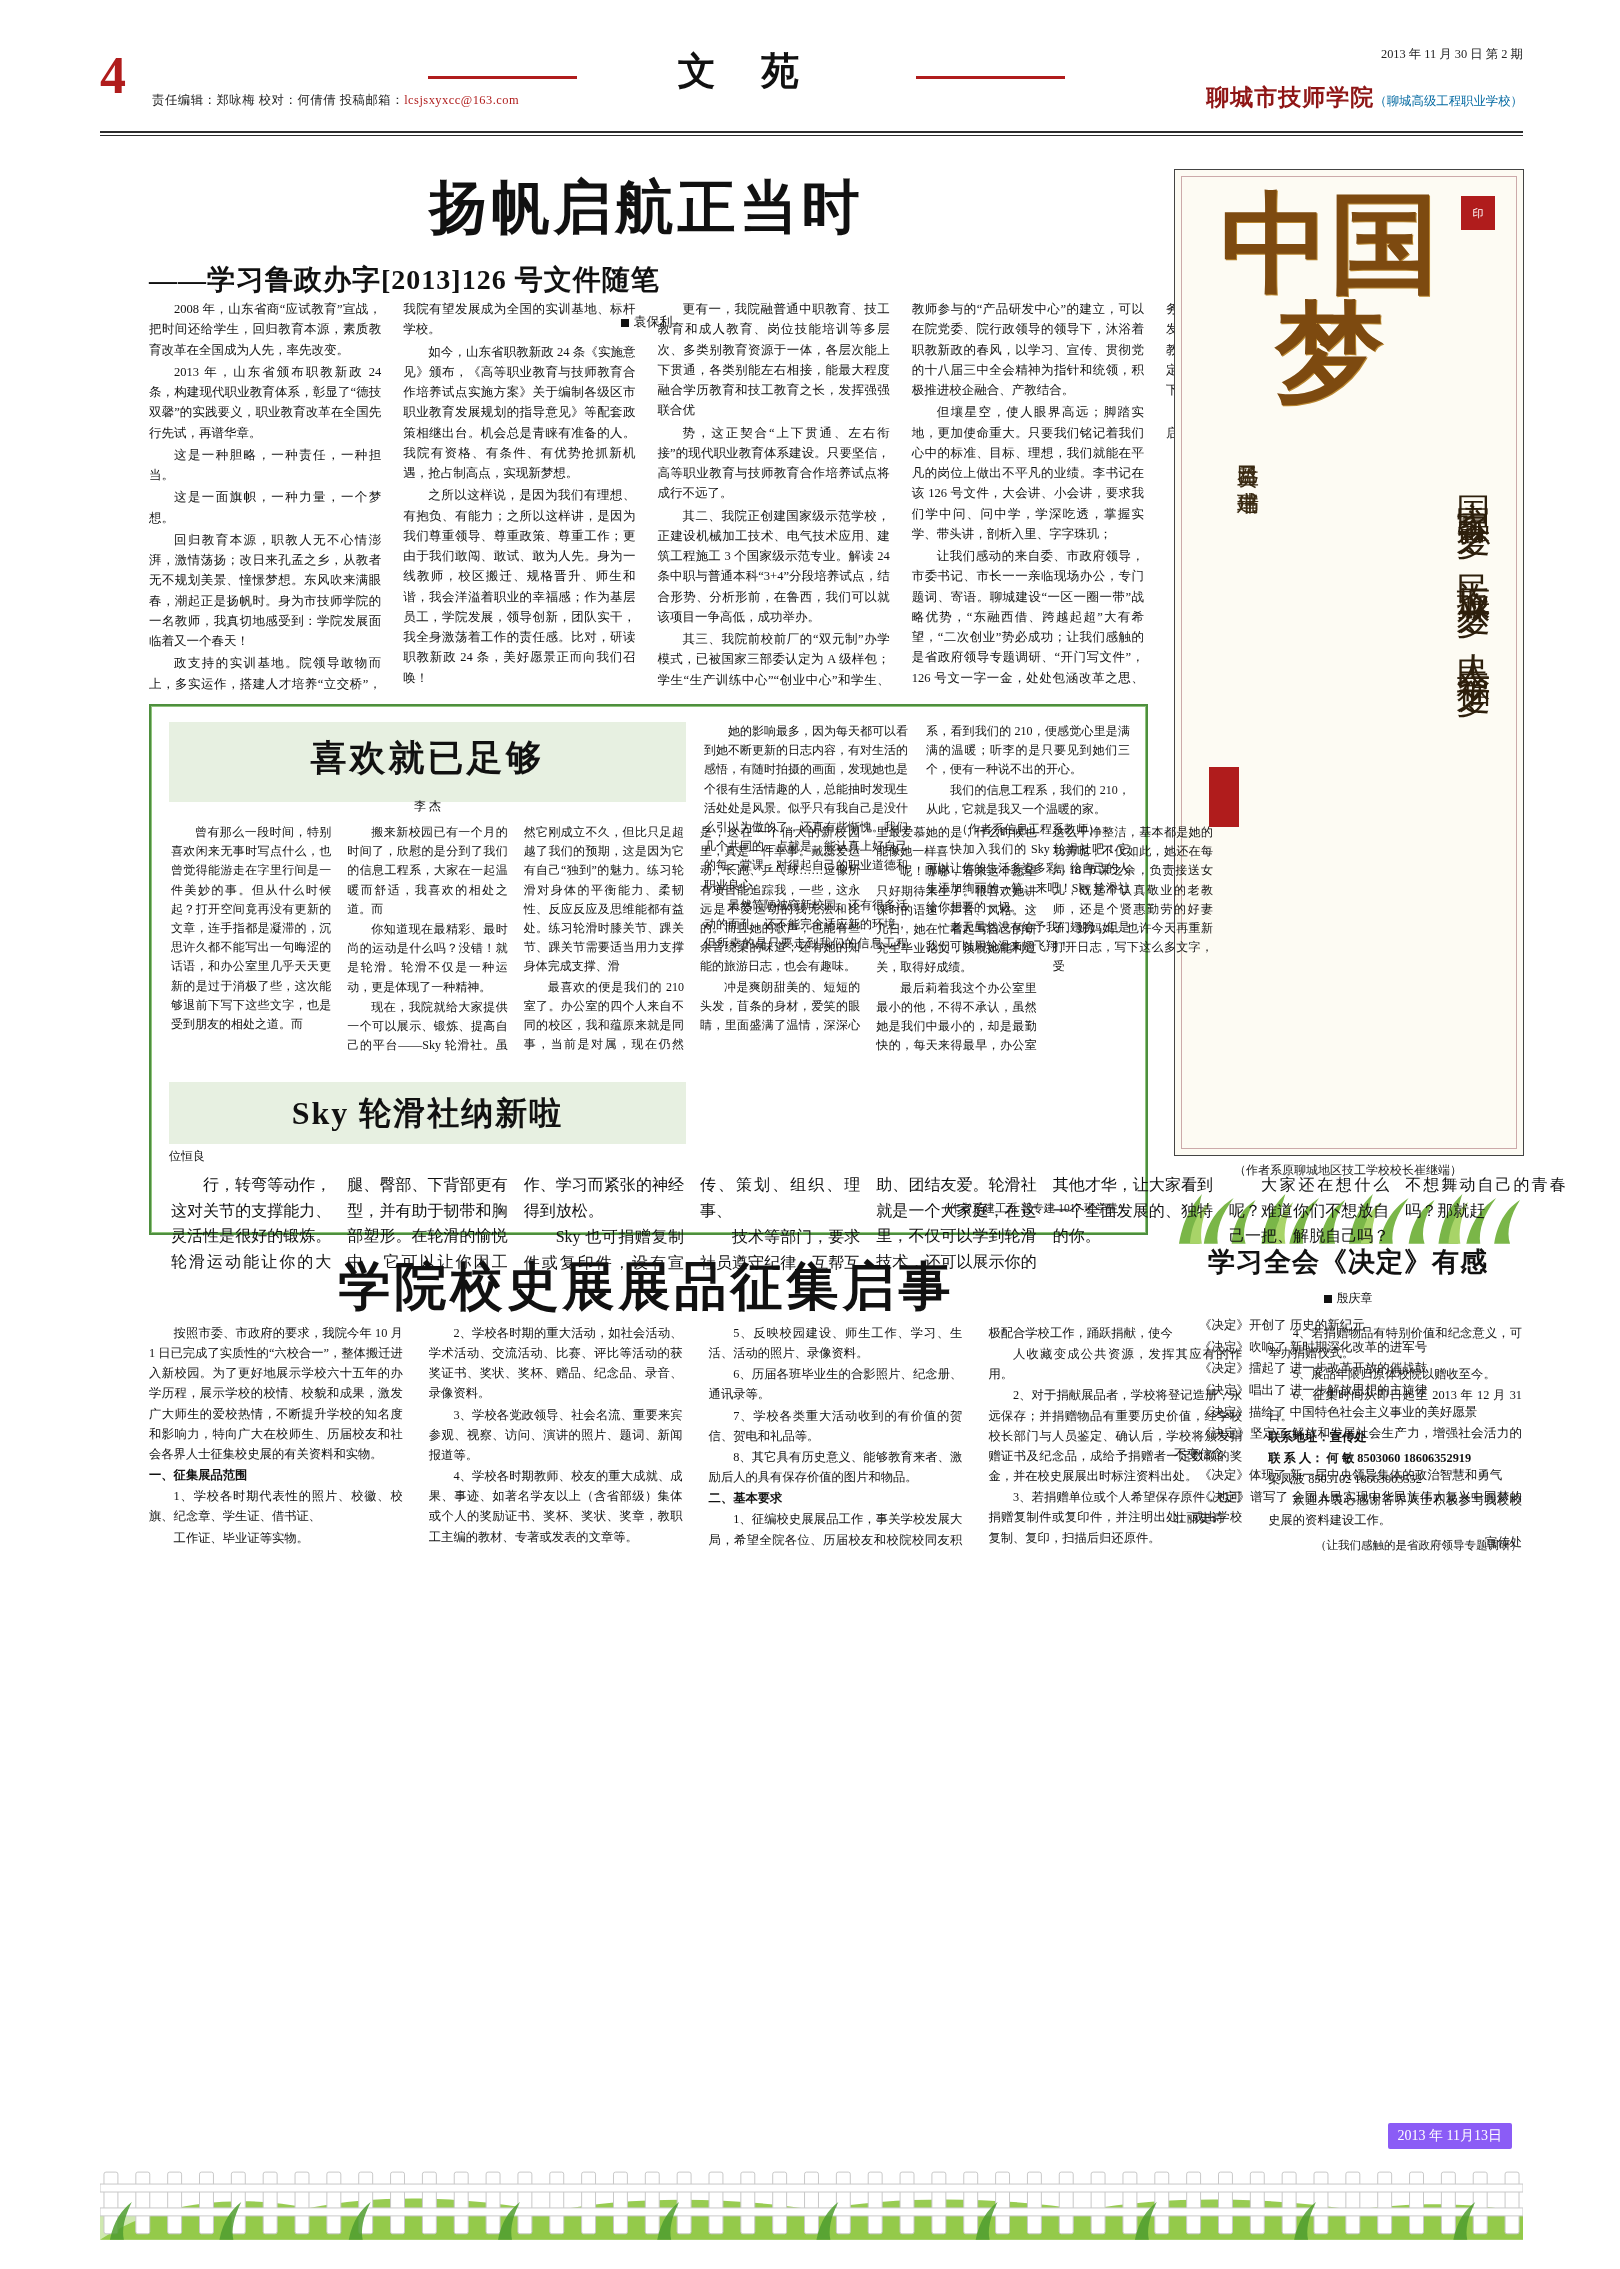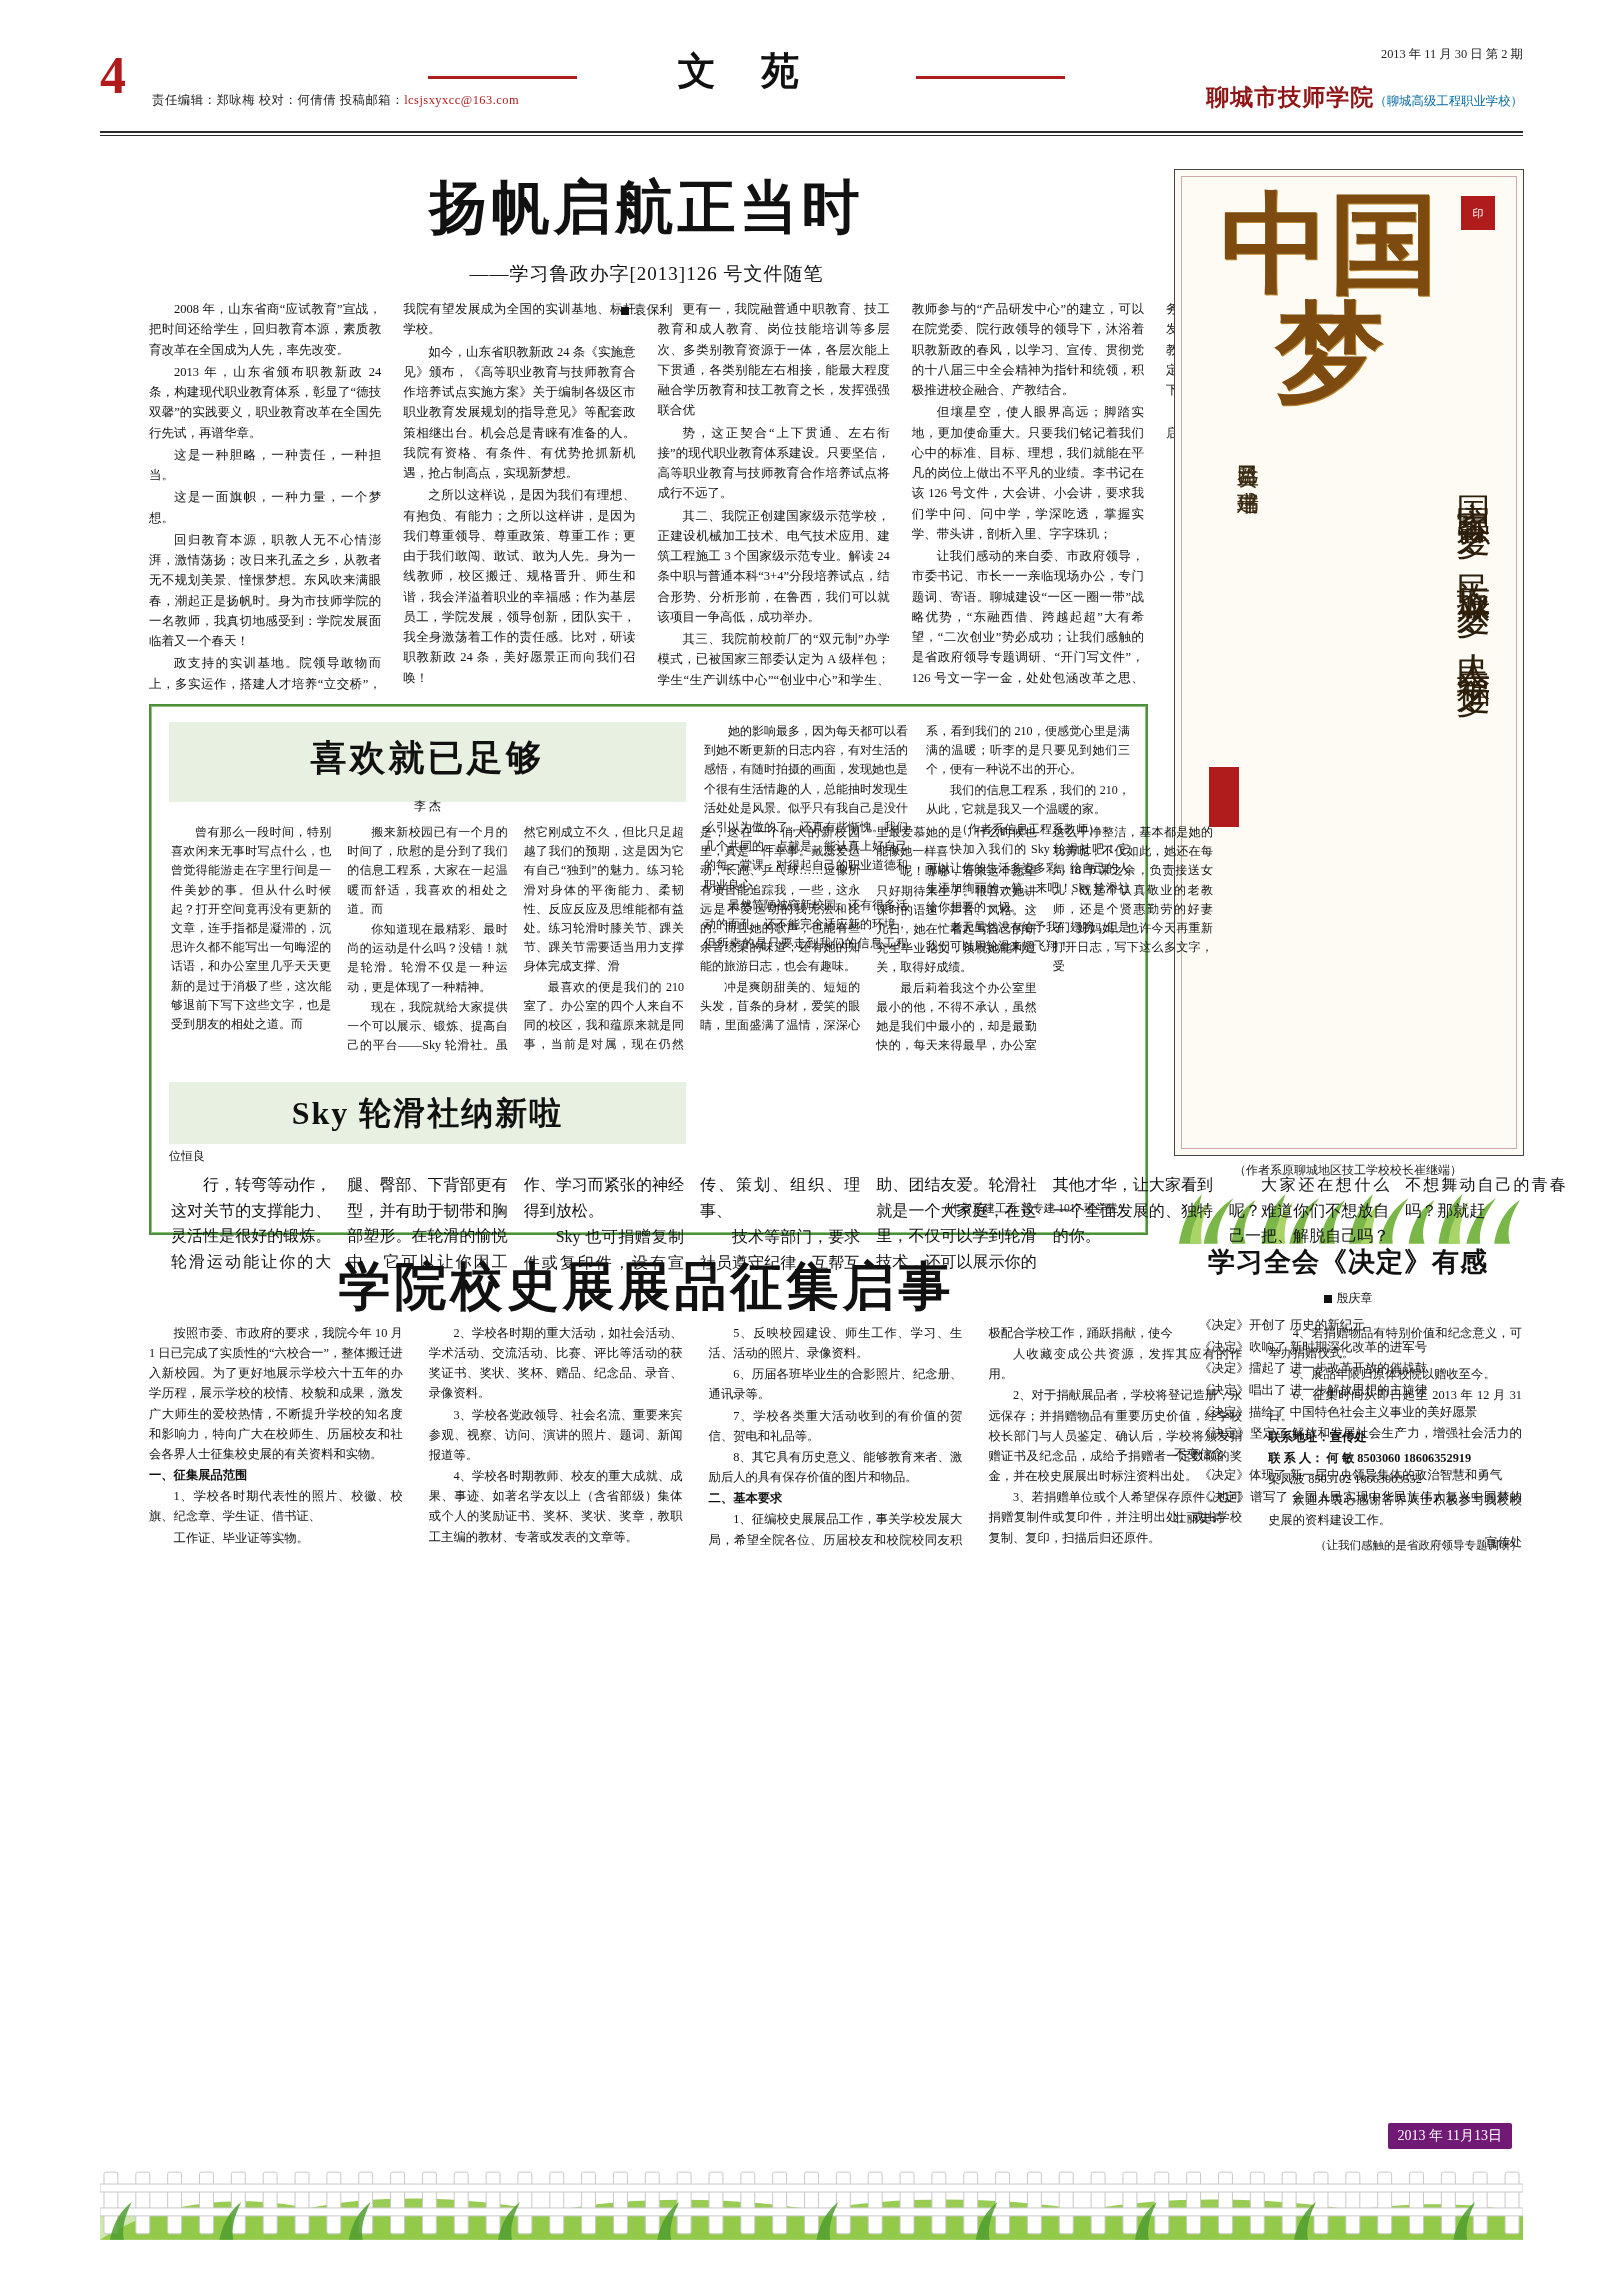--- a/index.html
+++ b/index.html
@@ -66,22 +66,22 @@
   
   .lead{
     position:absolute;left:149px;top:169px;width:995px;
   }
   .lead h1{
     margin:0;text-align:center;
     font-size:58px;font-weight:bold;letter-spacing:4px;
     font-family:"Liberation Serif","DejaVu Serif",serif;
   }
   .lead h2{
-    margin:14px 0 0 0;text-align:center;
-    font-size:19px;font-weight:normal;letter-spacing:1px;
+    margin:14px 0 0 0;text-align:left;
+    font-size:28px;font-weight:bold;letter-spacing:1px;
   }
   .lead .byline{
     margin-top:14px;text-align:center;font-size:13px;
   }
   .byline .sq{display:inline-block;width:8px;height:8px;background:#111;margin-right:5px;vertical-align:middle;}
 
   .lead-cols{
     position:absolute;left:149px;top:299px;width:995px;height:398px;
     column-count:4;column-gap:22px;
     font-size:12.5px;line-height:1.62;text-align:justify;
@@ -201,21 +201,21 @@
     position:absolute;left:149px;top:1323px;width:1373px;height:607px;
     column-count:5;column-gap:26px;
     font-size:12.3px;line-height:1.64;text-align:justify;
   }
   .notice-cols p{margin:0 0 1px 0;text-indent:2em;}
   .notice-cols p.noind{text-indent:0;}
   .notice-cols p.bold{font-weight:bold;text-indent:0;}
 
   .date-stamp{
     position:absolute;right:109px;bottom:121px;
-    background:#701a75;color:#fff;font-size:14px;
+    background:#8b5cf6;color:#fff;font-size:14px;
     padding:4px 10px;border-radius:2px;white-space:nowrap;
   }
 
   
   .fence{
     position:absolute;left:100px;bottom:30px;width:1423px;height:92px;
     overflow:hidden;
   }
 </style>
 </head>

